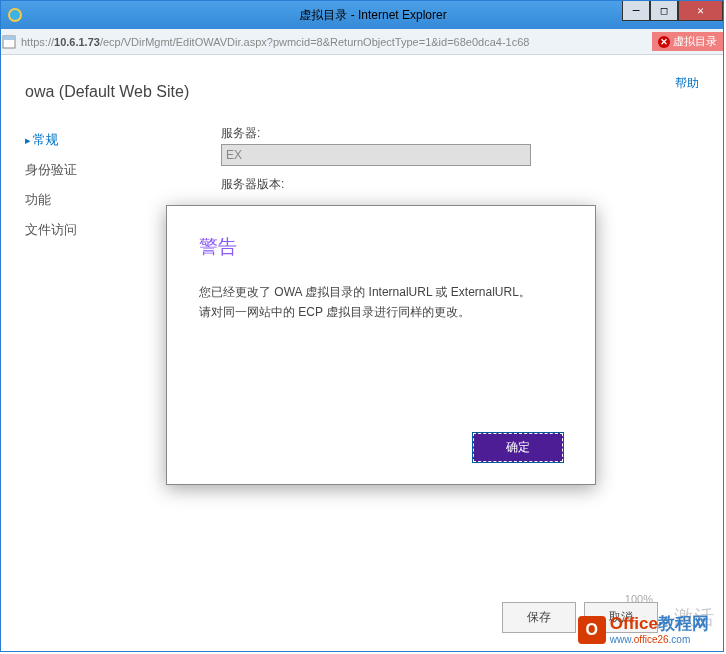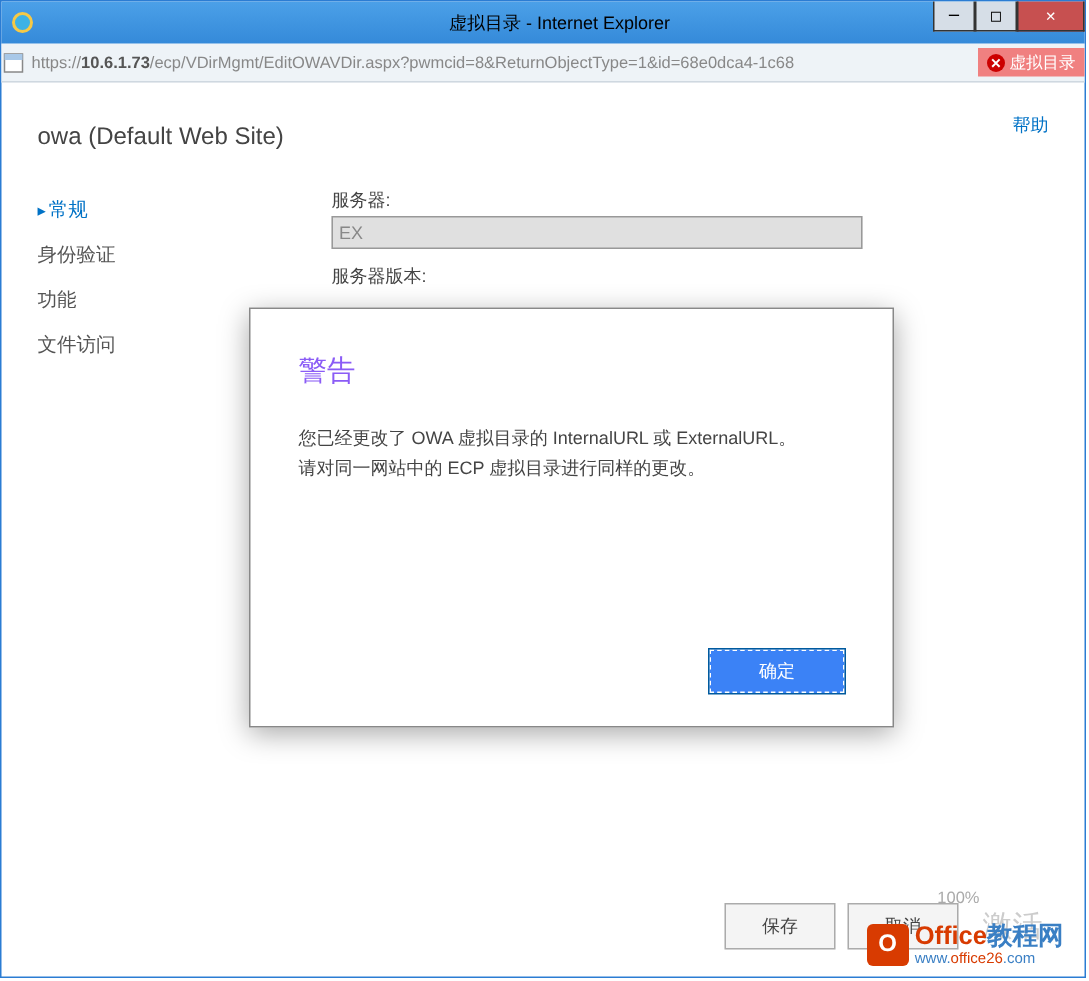--- a/index.html
+++ b/index.html
@@ -27,30 +27,30 @@
     .page-title { font-size: 16px; color: #444; font-weight: 300; margin-top: 8px; margin-bottom: 24px; }
     
     .main-layout { display: flex; gap: 56px; }
     .sidebar { width: 140px; }
     .nav-item { padding: 6px 0; color: #555; font-size: 13px; cursor: pointer; }
     .nav-item.active { color: #0072c6; }
     .nav-item.active::before { content: "▸"; margin-right: 2px; color: #0072c6; font-size: 11px; }
     
     .form-area { flex: 1; }
     .form-label { color: #444; font-size: 12px; margin-bottom: 2px; }
-    .form-input { width: 354px; height: 22px; background: #e0e0e0; border: 1px solid #999; padding: 0 4px; color: #888; font-size: 12px; }
+    .form-input { width: 310px; height: 22px; background: #e0e0e0; border: 1px solid #999; padding: 0 4px; color: #888; font-size: 12px; }
     .form-group { margin-bottom: 10px; }
     
     .modal { position: absolute; left: 165px; top: 150px; width: 430px; height: 280px; background: #fff; border: 1px solid #888; box-shadow: 0 4px 18px rgba(0,0,0,0.35); padding: 28px 32px; }
     .modal-title { font-size: 19px; color: #8b5cf6; margin-bottom: 22px; }
     .modal-body { font-size: 12px; color: #444; line-height: 1.7; }
     .modal-footer { position: absolute; bottom: 22px; right: 32px; }
-    .ok-btn { background: #3b82f6; color: #fff; border: 1px dashed #fff; outline: 1px solid #005a9e; padding: 5px 32px; font-size: 12px; cursor: pointer; }
+    .ok-btn { background: #4c1d95; color: #fff; border: 1px dashed #fff; outline: 1px solid #005a9e; padding: 5px 32px; font-size: 12px; cursor: pointer; }
     
-    .bottom-bar { position: absolute; bottom: 18px; right: 28px; display: flex; align-items: center; gap: 8px; justify-content: space-between; }
+    .bottom-bar { position: absolute; bottom: 18px; right: 9px; display: flex; align-items: center; gap: 8px; justify-content: space-between; }
     .bottom-btn { background: #f4f4f4; border: 1px solid #ababab; padding: 6px 24px; font-size: 12px; color: #444; cursor: pointer; }
     .activate { color: #ccc; font-size: 20px; margin-left: 8px; }
     
     .watermark { position: absolute; bottom: 6px; right: 14px; display: flex; align-items: center; gap: 4px; }
     .wm-icon { width: 28px; height: 28px; background: #d83b01; border-radius: 4px; display: flex; align-items: center; justify-content: center; color: #fff; font-weight: bold; font-size: 16px; }
     .wm-text { line-height: 1.1; }
     .wm-main { color: #d83b01; font-size: 17px; font-weight: bold; }
     .wm-main .blue { color: #3a7fc4; }
     .wm-sub { color: #d83b01; font-size: 10px; }
     .wm-sub .blue { color: #3a7fc4; }

